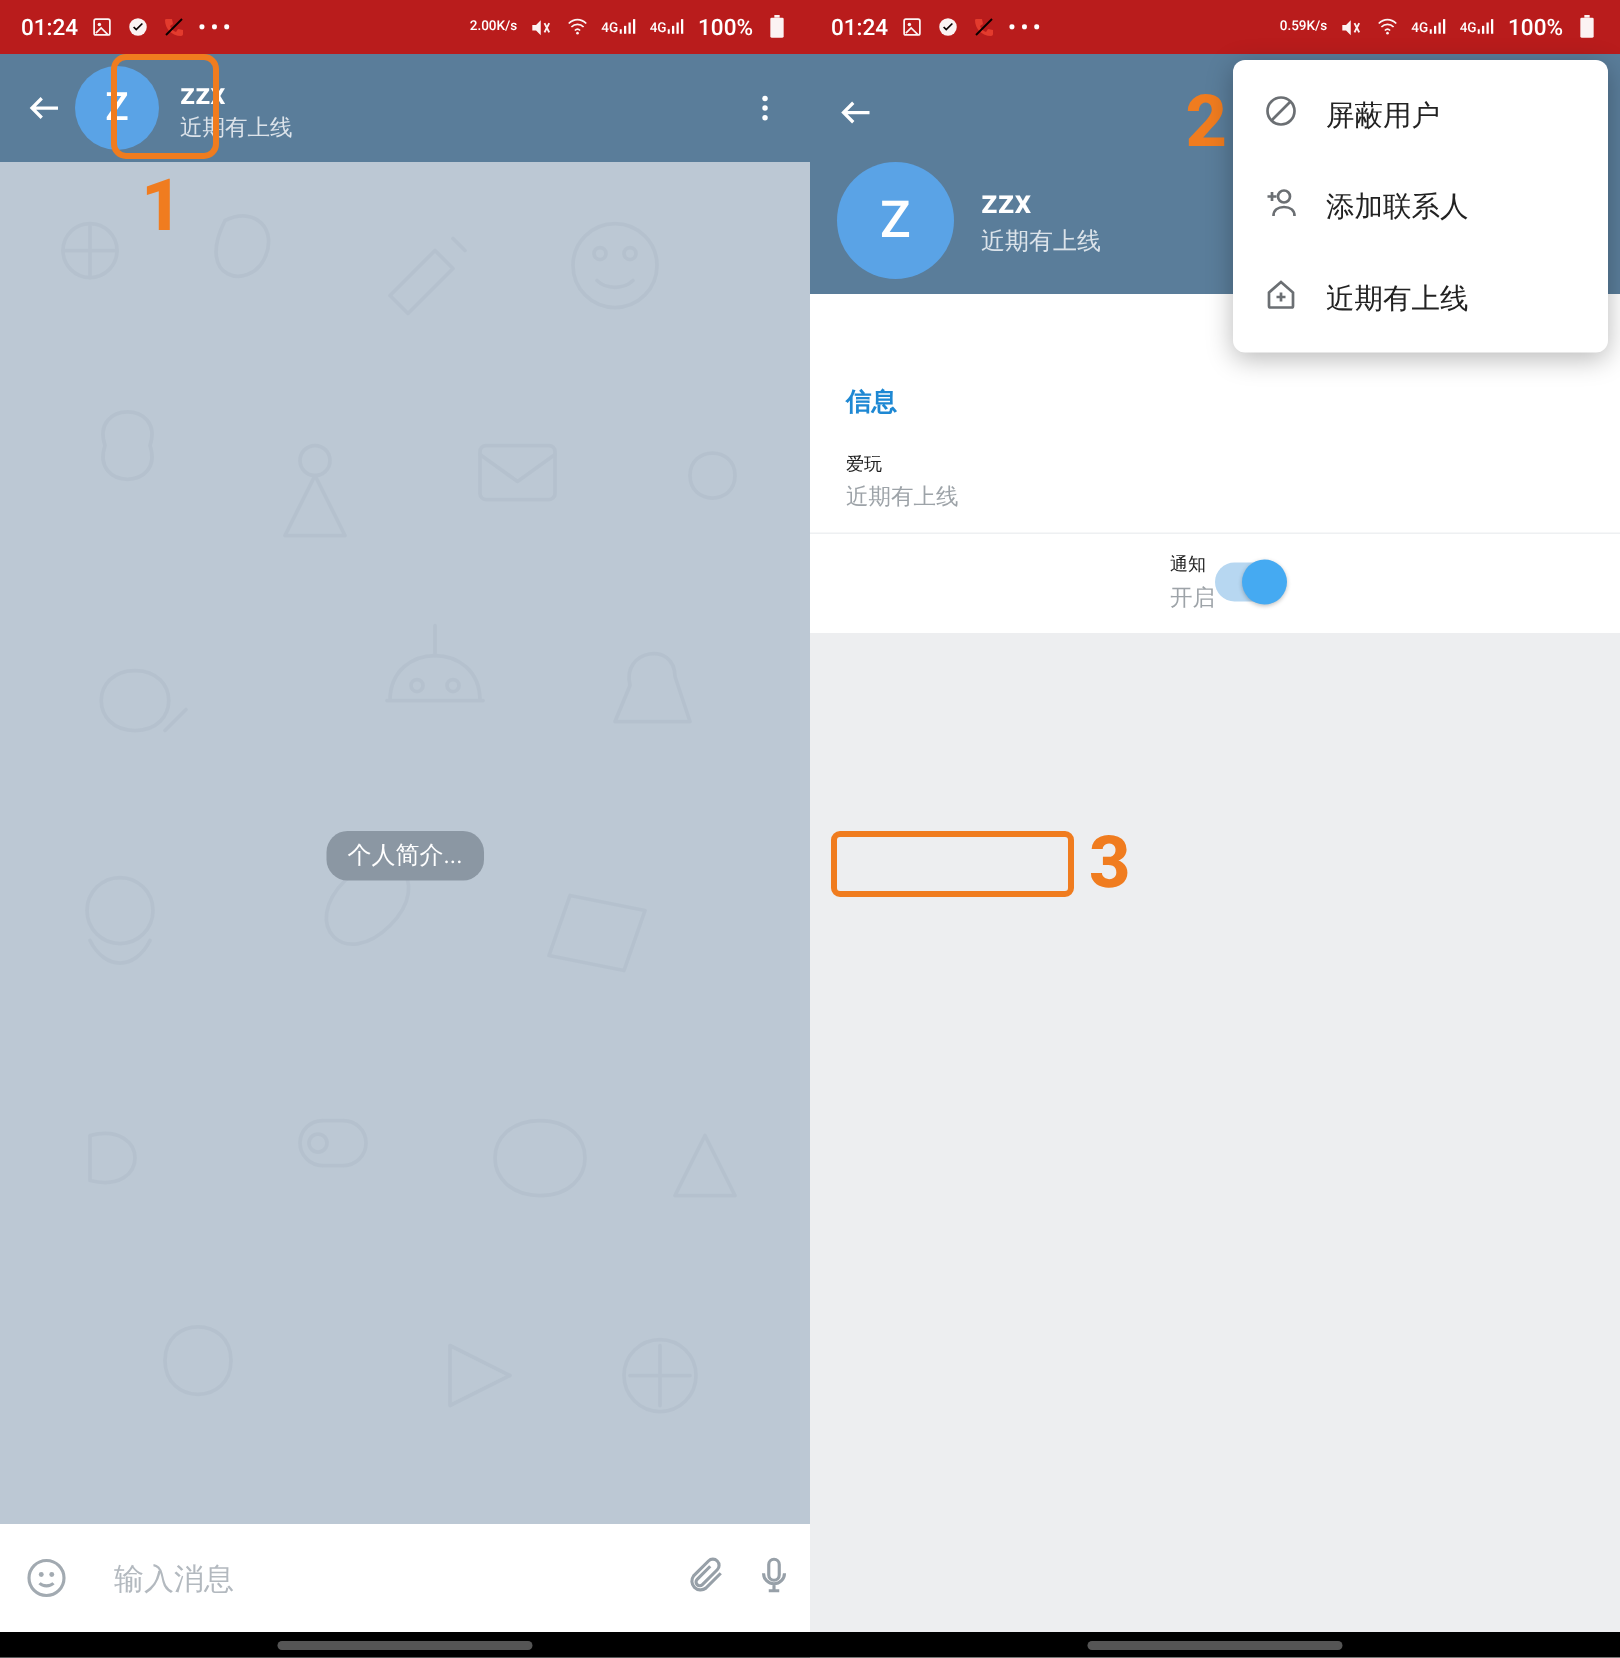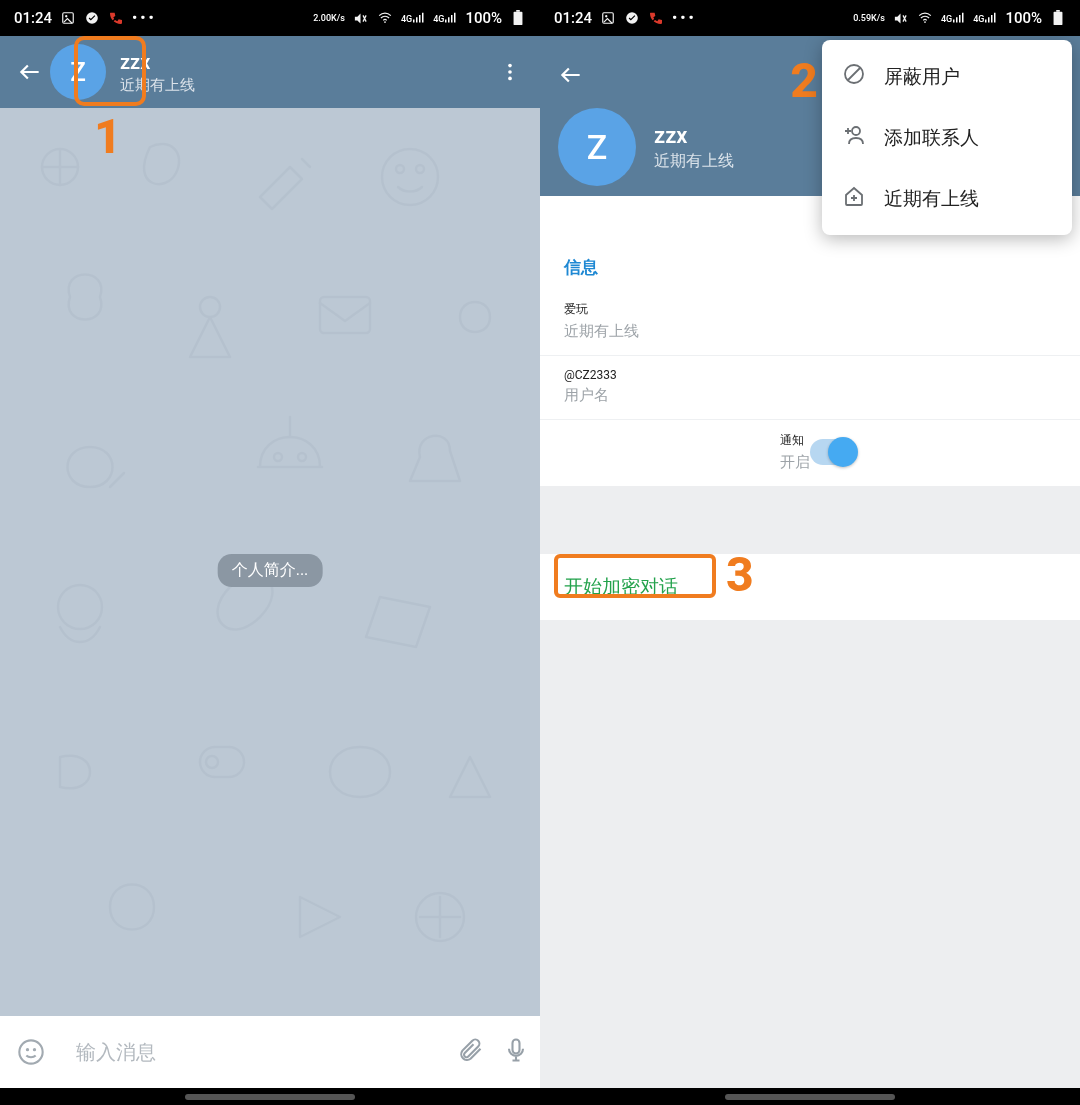--- a/index.html
+++ b/index.html
@@ -2,21 +2,21 @@
 <html><head>
 <meta charset="utf-8">
 <style>
   * { box-sizing: border-box; margin: 0; padding: 0; }
   html, body { width: 1080px; height: 1105px; font-family: -apple-system, "Segoe UI", Roboto, "Helvetica Neue", Arial, "Noto Sans", sans-serif; background:#000; }
   .stage { position:relative; width:1080px; height:1105px; display:flex; }
 
   .phone { position:relative; width:540px; height:1105px; overflow:hidden; background:#e9edf1; }
 
   
-  .statusbar { position:relative; height:36px; background:#000000; color:#fff; display:flex; align-items:center; justify-content:space-between; padding:0 14px; font-size:15px; font-weight:500; }
+  .statusbar { position:relative; height:36px; background:#b91c1c; color:#fff; display:flex; align-items:center; justify-content:space-between; padding:0 14px; font-size:15px; font-weight:500; }
   .sb-left, .sb-right { display:flex; align-items:center; gap:8px; }
   .sb-icon { width:16px; height:16px; display:inline-flex; align-items:center; justify-content:center; opacity:.95; }
   .sb-icon.red { color:#e63d2e; }
   .sb-dots { letter-spacing:3px; }
   .sb-rate { display:flex; flex-direction:row; line-height:8px; font-size:9px; align-items:flex-end; }
   .sb-sig svg, .sb-icon svg { display:block; }
 
   
   .chat-header { height:72px; background:#5a7d9a; color:#fff; display:flex; align-items:center; padding:0 10px; }
   .chat-header .back { width:40px; height:40px; display:flex; align-items:center; justify-content:center; cursor:pointer; }
@@ -340,40 +340,33 @@
       </div>
     </div>
 
     <div class="card" style="position:absolute; top:196px; left:0; right:0;">
       <div style="height:40px;"></div>
       <div class="section-title">信息</div>
       <div class="row">
         <div class="primary">爱玩</div>
         <div class="secondary">近期有上线</div>
       </div>
-      <div class="row">
-        <div class="primary">@CZ2333</div>
-        <div class="secondary">用户名</div>
-      </div>
       <div class="row notify">
         <div>
           <div class="primary">通知</div>
           <div class="secondary">开启</div>
         </div>
         <div class="toggle">
             <div class="knob"></div>
           </div>
       </div>
     </div>
 
     <div style="position:absolute; top:540px; left:0; right:0;">
       <div class="gap"></div>
-      <div class="secret-row">
-        <span class="secret-text">开始加密对话</span>
-      </div>
       <div class="fill-rest"></div>
     </div>
 
     <div class="navbar">
         <div class="nav-pill"></div>
       </div>
 
     <div class="menu">
       <div class="menu-item">
         <span>

